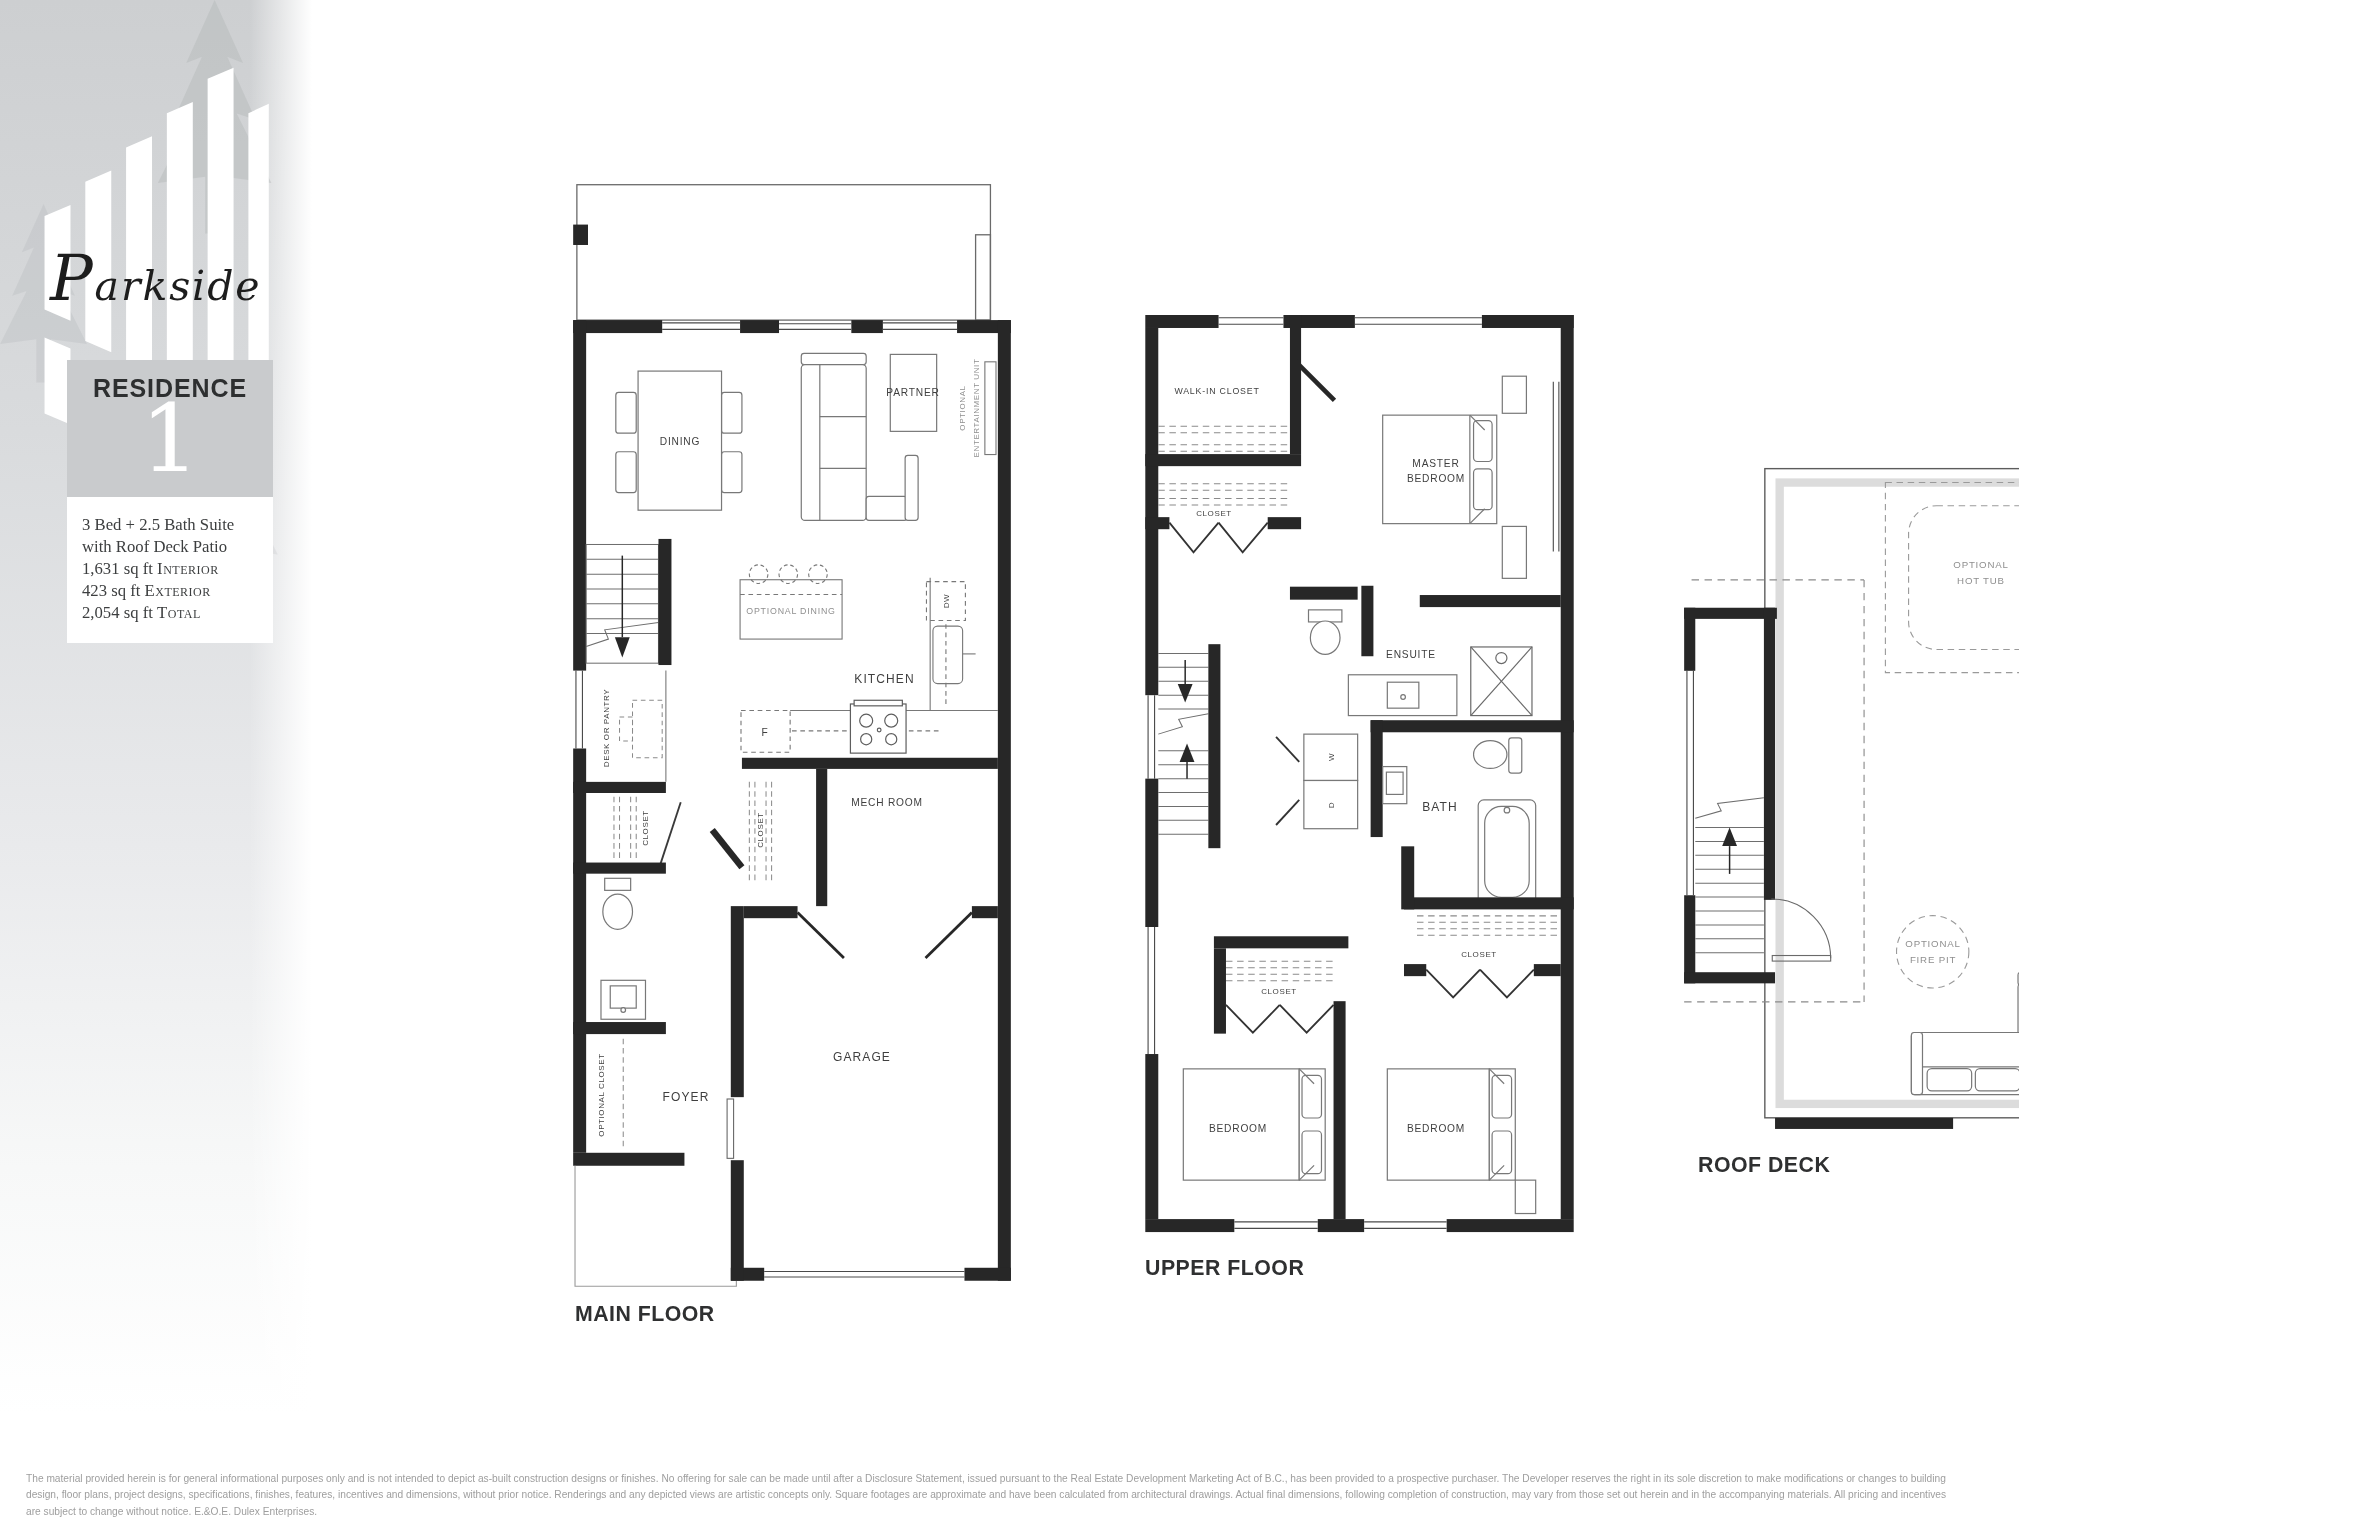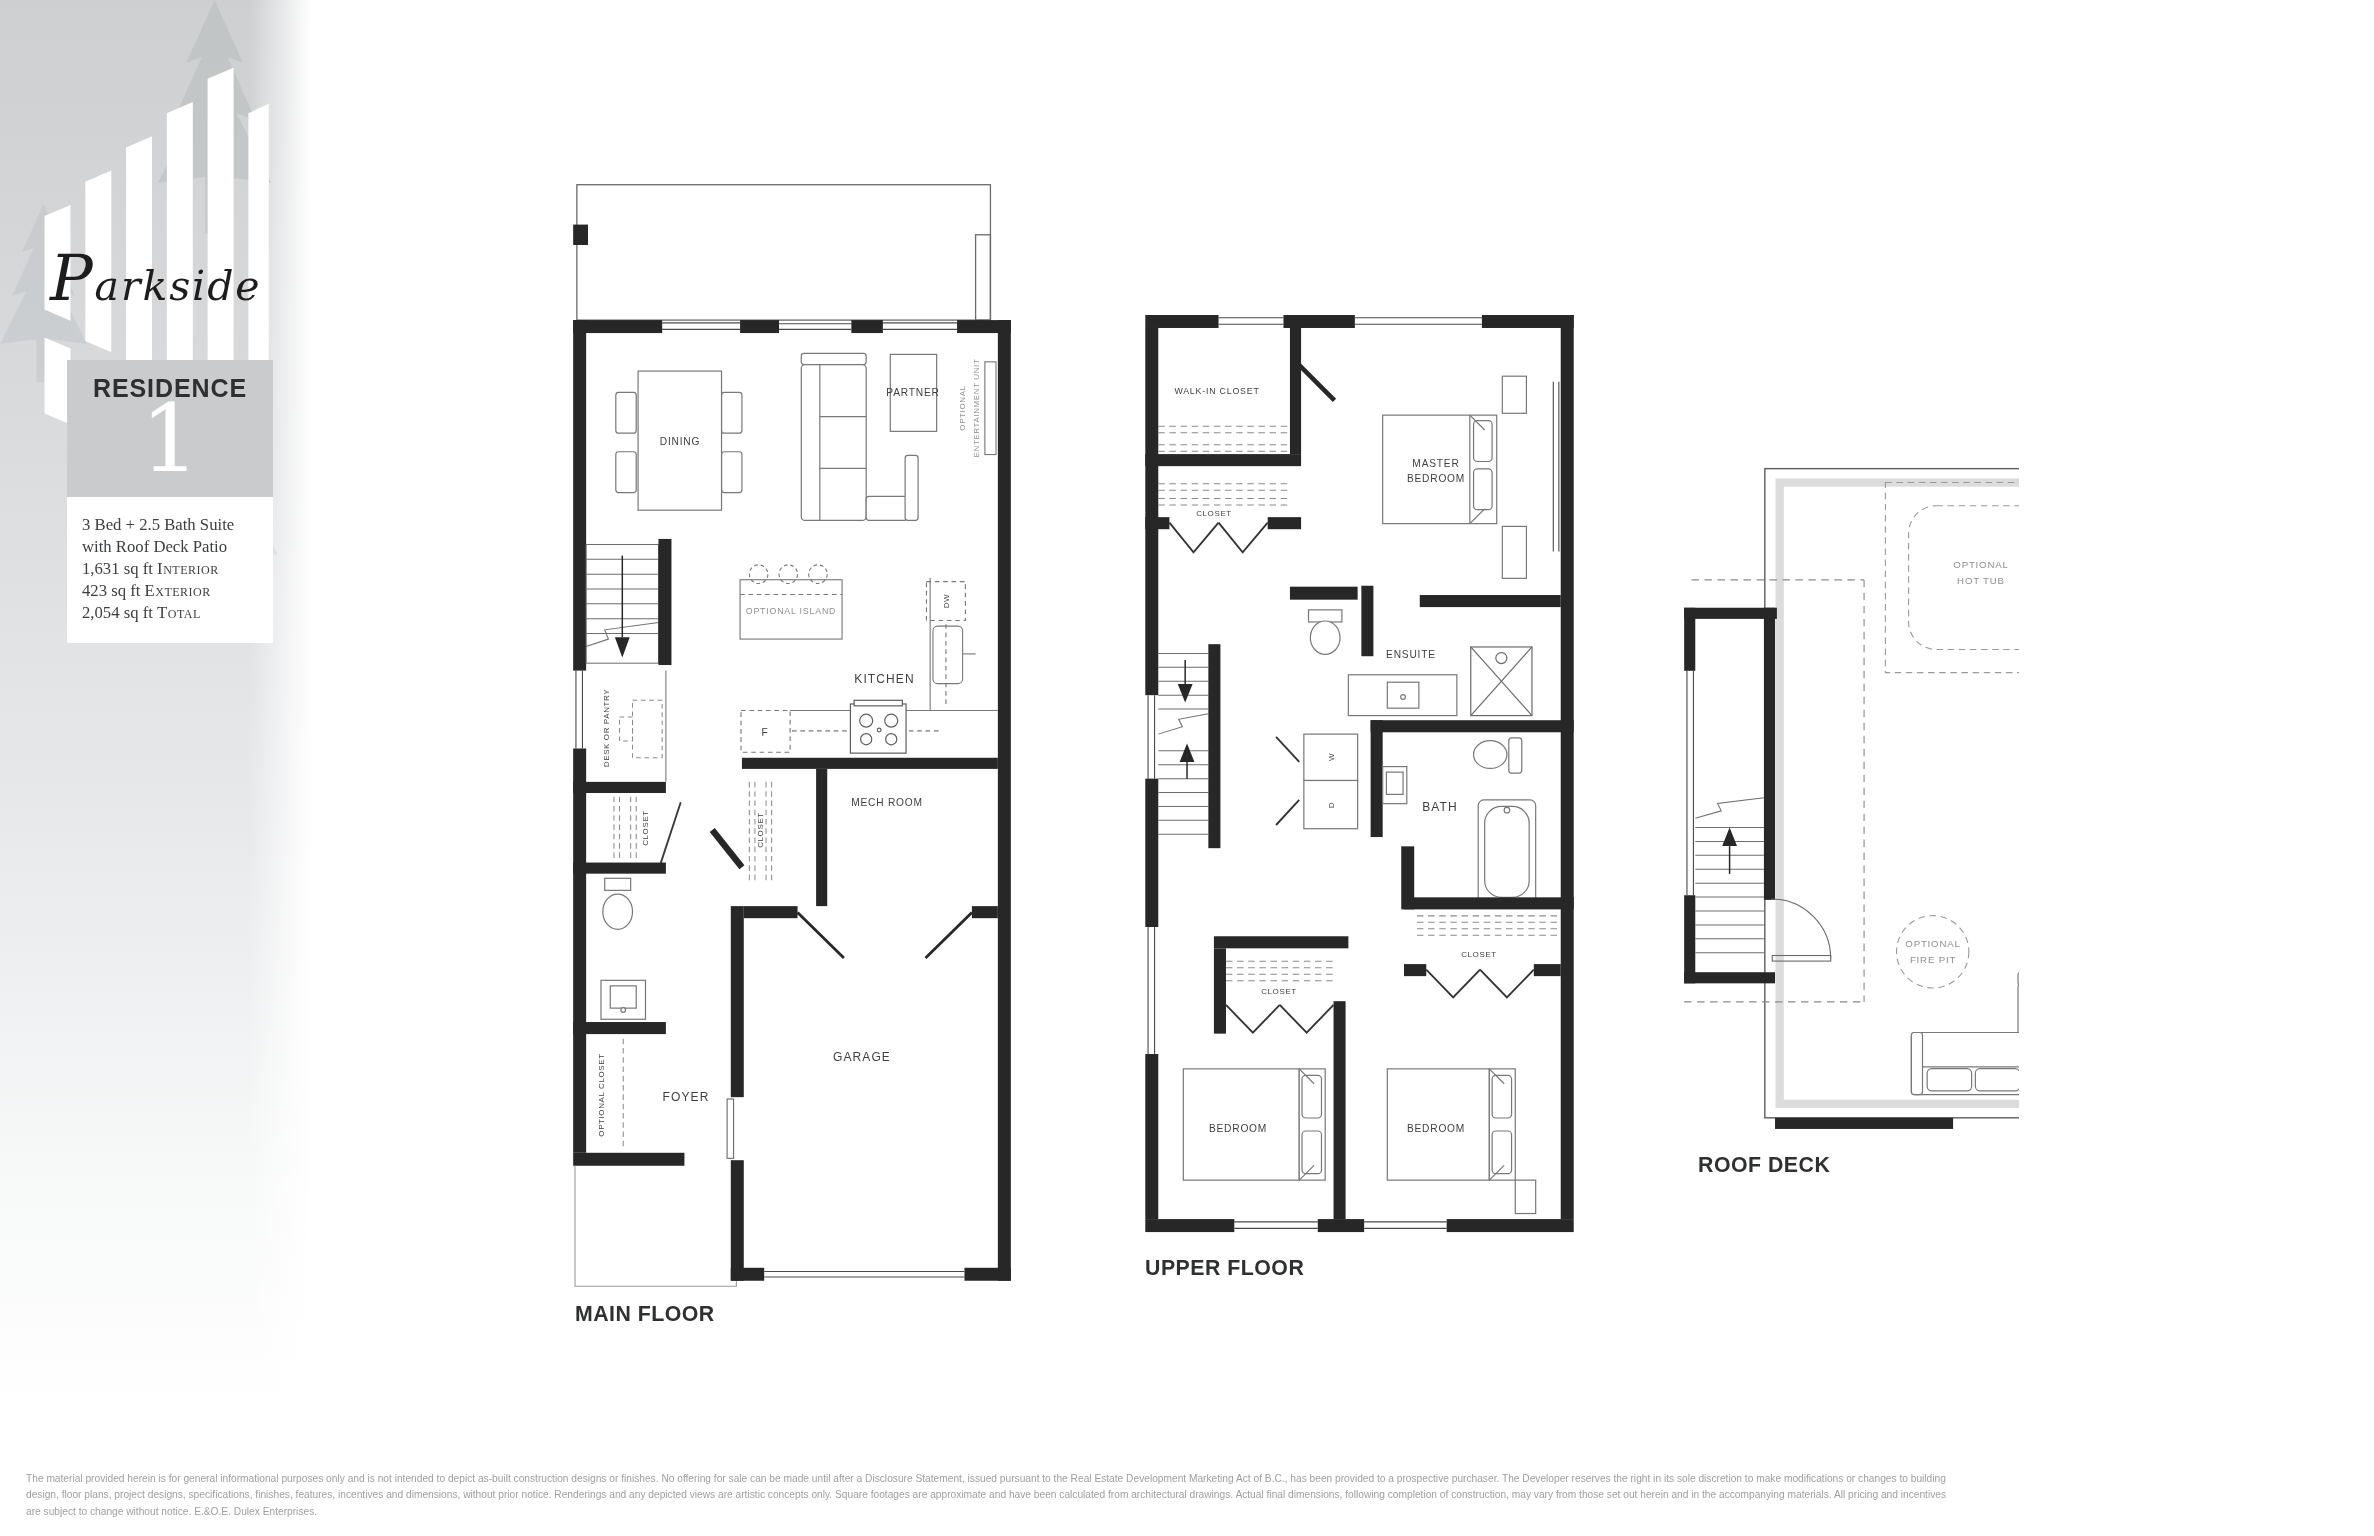--- a/index.html
+++ b/index.html
@@ -242,21 +242,21 @@
       <rect x="166" y="990" width="7" height="64" fill="none" stroke="#6a6a6a" stroke-width="1.2"></rect>
       <rect x="170" y="1056" width="14" height="130" fill="#272727"></rect>
     </svg>
 
     <div class="rlabel" style="left:107px;top:260px;">DINING</div>
     <div class="rlabel" style="left:340px;top:211px;">PARTNER</div>
     <div class="rlabel vert small light" style="left:397px;top:227px;line-height:1.7;">
       <div>OPTIONAL</div>
         <div>ENTERTAINMENT UNIT</div>
     </div>
-    <div class="rlabel mid light" style="left:218px;top:430px;">OPTIONAL ISLAND</div>
+    <div class="rlabel mid light" style="left:218px;top:430px;">OPTIONAL DINING</div>
     <div class="rlabel big" style="left:299px;top:498px;padding-left:25px;">KITCHEN</div>
     <div class="rlabel vert small" style="left:373px;top:420px;">DW</div>
     <div class="rlabel" style="left:192px;top:551px;">F</div>
     <div class="rlabel vert small" style="left:33px;top:547px;">DESK OR PANTRY</div>
     <div class="rlabel vert small" style="left:72px;top:647px;">CLOSET</div>
     <div class="rlabel vert small" style="left:187px;top:649px;">CLOSET</div>
     <div class="rlabel" style="left:314px;top:621px;">MECH ROOM</div>
     <div class="rlabel vert small" style="left:28px;top:914px;">OPTIONAL CLOSET</div>
     <div class="rlabel big" style="left:113px;top:916px;">FOYER</div>
     <div class="rlabel big" style="left:289px;top:876px;">GARAGE</div>

